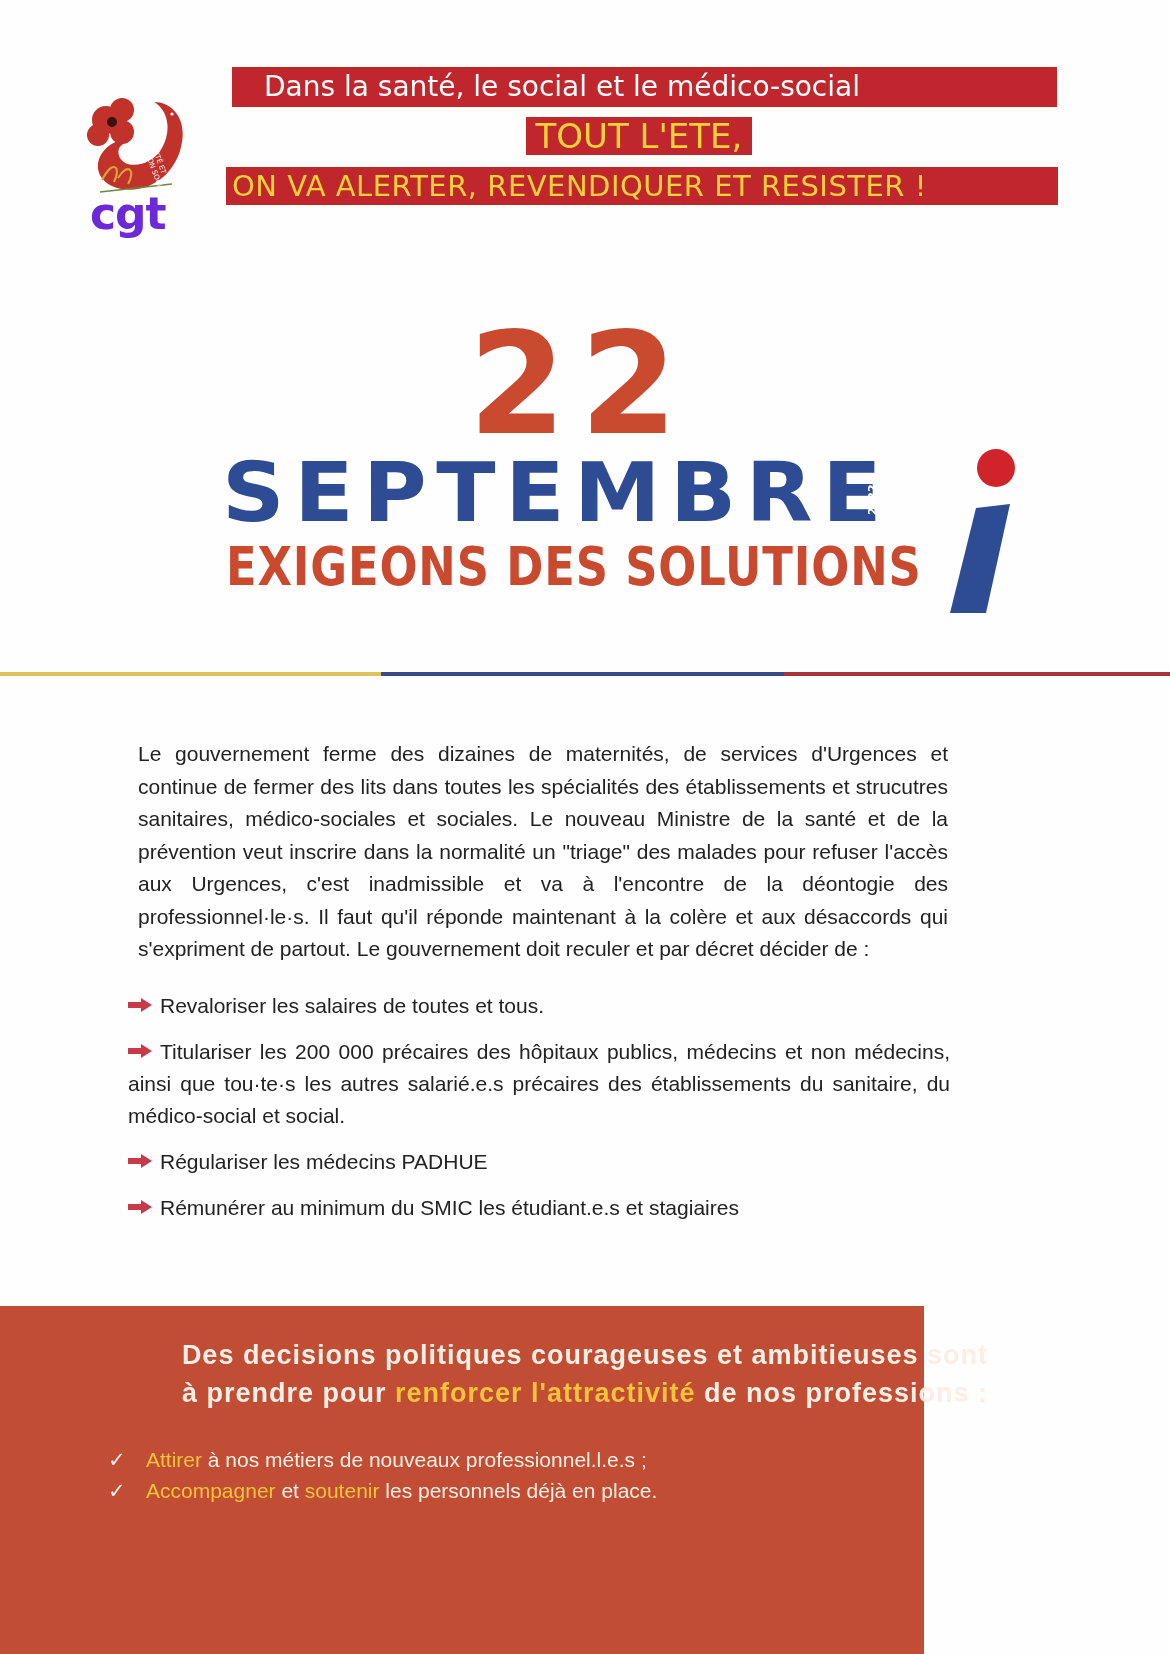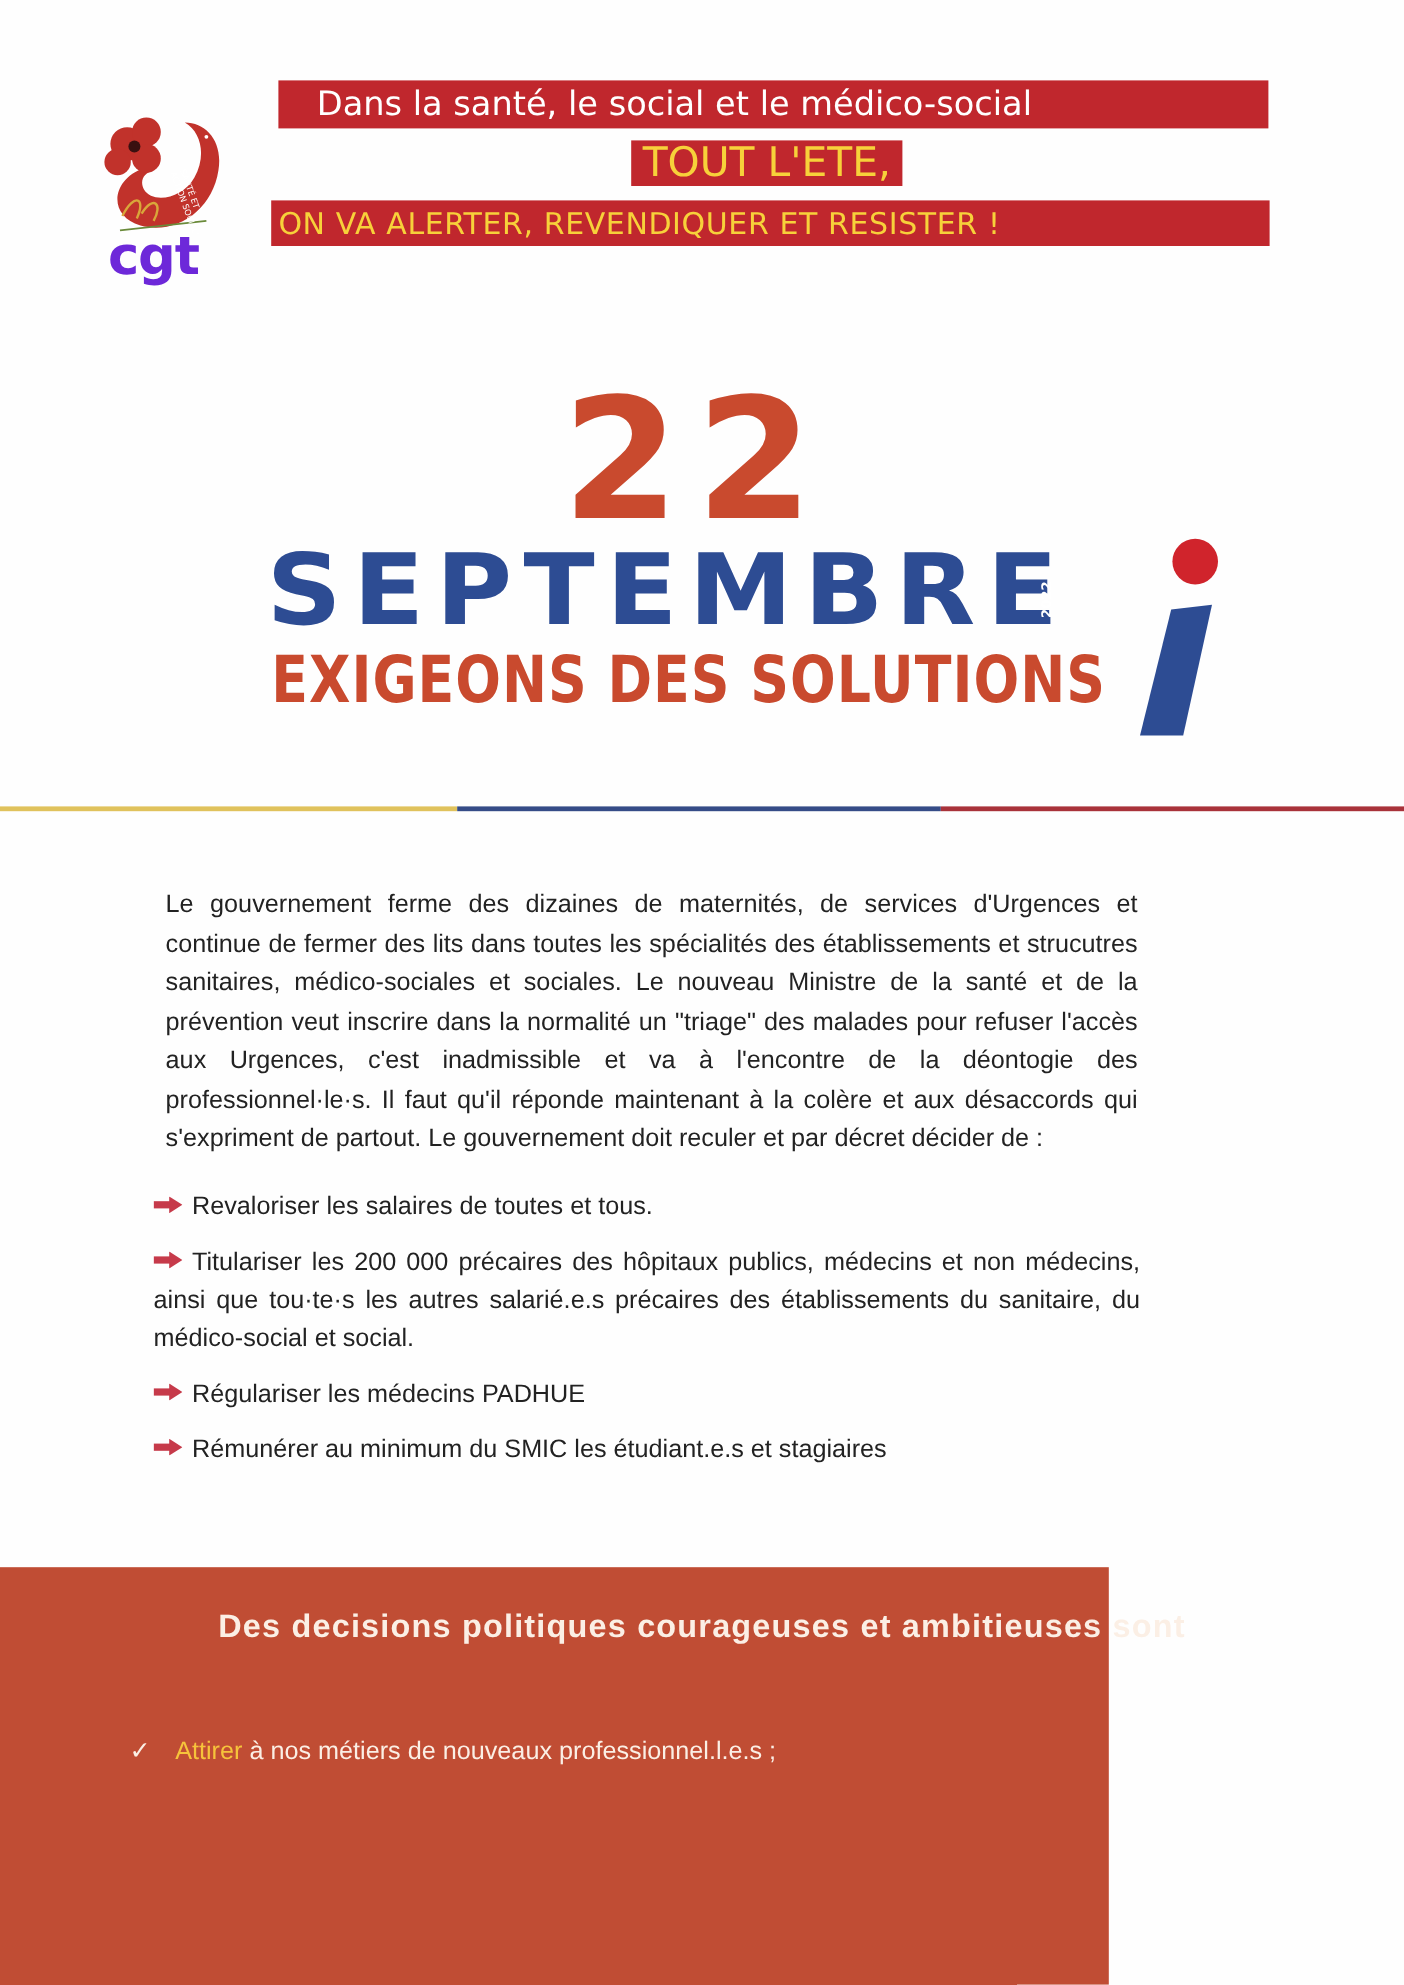--- a/index.html
+++ b/index.html
@@ -11,21 +11,21 @@
 
     
     .logo { left: 72px; top: 80px; width: 130px; height: 160px; }
     .logo-text { position: absolute; left: 18px; top: 112px; font-family: "DejaVu Sans", sans-serif;
       font-weight: bold; font-size: 44px; color: #6d28d9; letter-spacing: -1px; line-height: 1; }
 
     
     .banner { background: #c0272d; position: absolute; font-family: "DejaVu Sans", sans-serif; line-height: 1; white-space: nowrap; }
     .banner-1 { left: 232px; top: 67px; width: 825px; height: 40px; color: #fff; font-size: 28px; padding-left: 32px; box-sizing: border-box; display:flex; align-items:center; }
     .banner-2 { left: 526px; top: 117px; width: 226px; height: 38px; color: #f7d13a; font-size: 34px; display:flex; align-items:center; justify-content:center; }
-    .banner-3 { left: 226px; top: 167px; width: 832px; height: 38px; color: #f7d13a; font-size: 25px; display:flex; align-items:center; padding-left: 6px; box-sizing: border-box; letter-spacing: 0.5px; }
+    .banner-3 { left: 226px; top: 167px; width: 832px; height: 38px; color: #f7d13a; font-size: 29px; display:flex; align-items:center; padding-left: 6px; box-sizing: border-box; letter-spacing: 0.5px; }
 
     
     .day { left: 460px; top: 315px; width: 240px; text-align: center; font-family: "DejaVu Sans", sans-serif;
       font-weight: bold; font-size: 140px; color: #c94a2e; line-height: 1; letter-spacing: 14px; }
     .month { left: 222px; top: 452px; font-family: "DejaVu Sans", sans-serif; font-weight: bold; font-size: 82px;
       color: #2d4c93; line-height: 1; letter-spacing: 9px; transform: scaleX(1.06); transform-origin: left; }
     .year { left: 866px; top: 470px; width: 14px; height: 60px; color: #fff; font-size: 11px; font-weight: bold;
       writing-mode: vertical-rl; transform: rotate(180deg); text-align: center; font-family: "DejaVu Sans", sans-serif; }
     .tagline { left: 226px; top: 540px; font-family: "DejaVu Sans", sans-serif; font-weight: bold; font-size: 54px;
       color: #c94a2e; line-height: 1; transform: scaleX(0.83); transform-origin: left; letter-spacing: 1px; white-space: nowrap; }
@@ -117,17 +117,19 @@
     <svg class="arrow" viewBox="0 0 24 14">
         <rect x="0" y="4" width="14" height="6" fill="#c63a4a"></rect>
         <polygon points="13,0 24,7 13,14" fill="#c63a4a"></polygon>
       </svg><span>Rémunérer au minimum du SMIC les étudiant.e.s et stagiaires</span>
   </div>
 </div>
 
 <div class="abs footer">
   <div class="footer-head">
     <div>Des decisions politiques courageuses et  ambitieuses sont</div>
+    <div><span>à prendre pour </span><span class="hl">renforcer l'attractivité</span><span> de nos professions :</span></div>
   </div>
   <div class="footer-list">
     <p class="fl-item"><span class="check">✓</span><span class="hl">Attirer</span><span> à nos métiers  de nouveaux professionnel.l.e.s ;</span></p>
+    <p class="fl-item"><span class="check">✓</span><span class="hl">Accompagner</span><span> et </span><span class="hl">soutenir</span><span> les personnels déjà en place.</span></p>
   </div>
 </div>
 
 </body></html>

